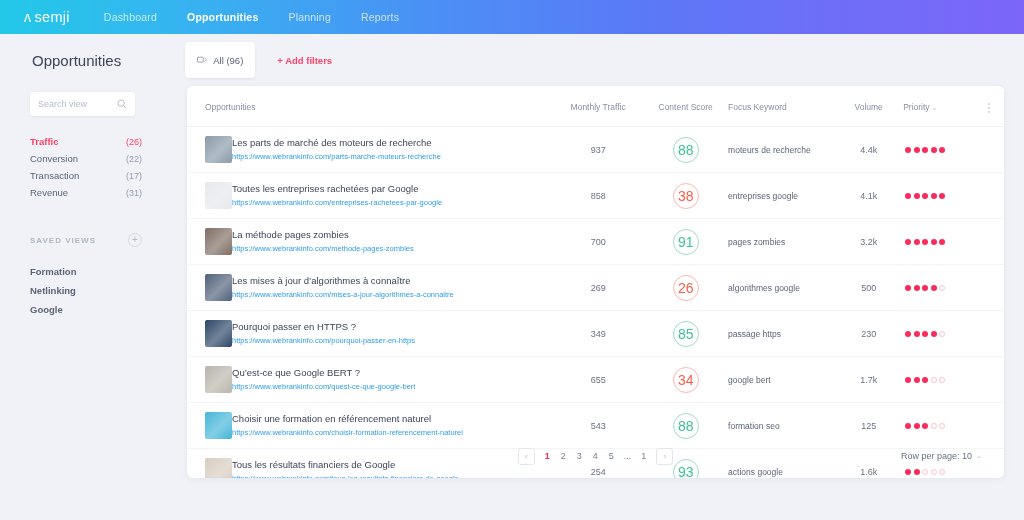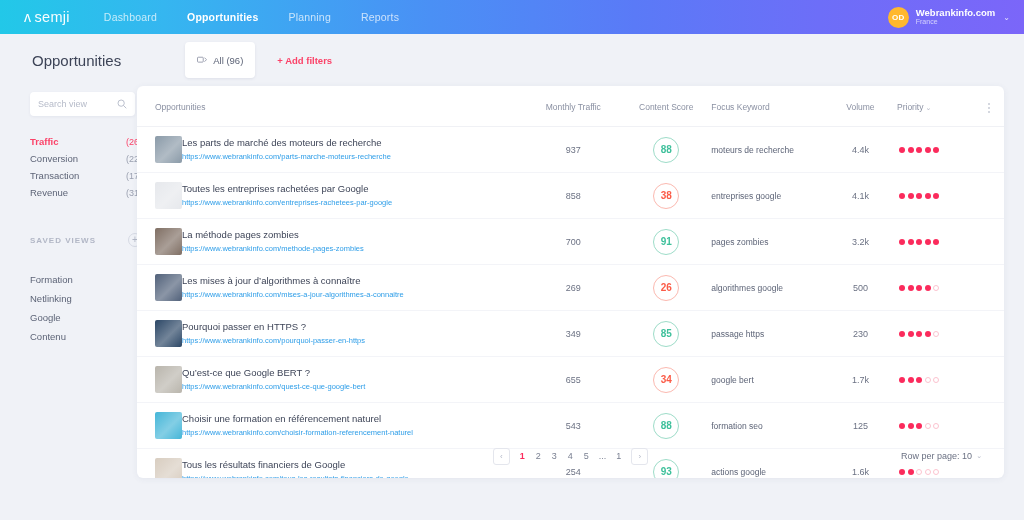--- a/index.html
+++ b/index.html
@@ -86,21 +86,21 @@
     border: none; border-radius: 4px;
     background: #fb2b5c; color: #ffffff;
     font-size: 9.5px; font-weight: bold;
     display: flex; align-items: center; cursor: pointer;
   }
 
   
   .body-wrap { display: flex; padding: 0 20px 0 0; height: 434px; }
 
   
-  .sidebar { width: 137px; padding: 6px 0 0 30px; flex: none; }
+  .sidebar { width: 187px; padding: 6px 0 0 30px; flex: none; }
   .search-box {
     background: #ffffff; border-radius: 4px;
     height: 24px; width: 105px;
     display: flex; align-items: center;
     padding: 0 8px; gap: 4px;
     box-shadow: 0 1px 3px rgba(60,70,110,.07);
   }
   .search-box input {
     border: none; outline: none; flex: 1; width: 100%;
     font-family: inherit; font-size: 9px; color: #5d6477; background: transparent;
@@ -123,21 +123,21 @@
   }
   .saved-head .ttl {
     font-size: 8px; color: #b2b7c6; letter-spacing: 1px; font-weight: bold;
   }
   .plus-btn {
     width: 14px; height: 14px; border-radius: 50%;
     border: 1px solid #d6dae4; color: #b2b7c6;
     font-size: 10px; line-height: 11px; text-align: center;
     cursor: pointer; background: transparent;
   }
-  .saved-list { margin-top: 23px; }
+  .saved-list { margin-top: 15px; font-weight: bold; }
   .saved-item {
     font-size: 9.5px; color: #5d6477;
     padding: 4px 0; cursor: pointer;
   }
 
   
   .card {
     flex: 1; background: #ffffff; border-radius: 6px;
     box-shadow: 0 1px 6px rgba(60,70,110,.07);
     height: 392px; overflow: hidden; position: relative;
@@ -174,21 +174,21 @@
 
   .traffic { font-size: 9px; color: #6b7183; text-align: center; }
   .keyword { font-size: 8.5px; color: #5d6477; }
   .volume { font-size: 9px; color: #6b7183; text-align: center; }
 
   .score-wrap { display: flex; justify-content: center; }
   .score {
     width: 26px; height: 26px; border-radius: 50%;
     border: 1.5px solid #9ddcc8;
     display: flex; align-items: center; justify-content: center;
-    font-size: 10px; font-weight: bold; color: #3ec09b;
+    font-size: 14px; font-weight: normal; color: #3ec09b;
   }
   .score.low { border-color: #fbb9b0; color: #fb5b47; }
 
   .prio { display: flex; gap: 2.5px; justify-content: flex-start; padding-left: 2px; }
   .dot { width: 6px; height: 6px; border-radius: 50%; background: #fb2b5c; }
   .dot.empty { background: transparent; border: 1px solid #fcc3cf; width: 6px; height: 6px; }
 
   
   .pager {
     position: absolute; bottom: 0; left: 0; right: 0; height: 44px;
@@ -216,28 +216,20 @@
   <div class="brand">
     <span class="brand-mark">ʌ</span>
     <span class="brand-name">semji</span>
   </div>
   <div class="nav-links">
     <span class="nav-link">Dashboard</span>
     <span class="nav-link active">Opportunities</span>
     <span class="nav-link">Planning</span>
     <span class="nav-link">Reports</span>
   </div>
-  <div class="account">
-    <div class="avatar">OD</div>
-    <div class="account-text">
-      <div class="account-name">Webrankinfo.com</div>
-      <div class="account-sub">France</div>
-    </div>
-    <span class="account-caret">⌄</span>
-  </div>
 </div>
 
 <div class="toolbar">
   <div class="page-title">Opportunities</div>
 
   <div class="pill">
     <svg width="10" height="9" viewBox="0 0 12 11">
       <rect x="0.5" y="1.5" width="7" height="6" rx="1" fill="none" stroke="#8a90a2" stroke-width="1"></rect>
       <path d="M9 2 L11.5 4.5 L9 7" fill="none" stroke="#8a90a2" stroke-width="1"></path>
     </svg>
@@ -280,21 +272,20 @@
 
     <div class="saved-head">
       <span class="ttl">SAVED VIEWS</span>
       <span class="plus-btn">+</span>
     </div>
 
     <div class="saved-list">
       <div class="saved-item">Formation</div>
       <div class="saved-item">Netlinking</div>
       <div class="saved-item">Google</div>
-      <div class="saved-item">Contenu</div>
     </div>
   </div>
 
   <div class="card">
     <div class="dots">
         <i></i>
         <i></i>
         <i></i>
       </div>
     <table>

